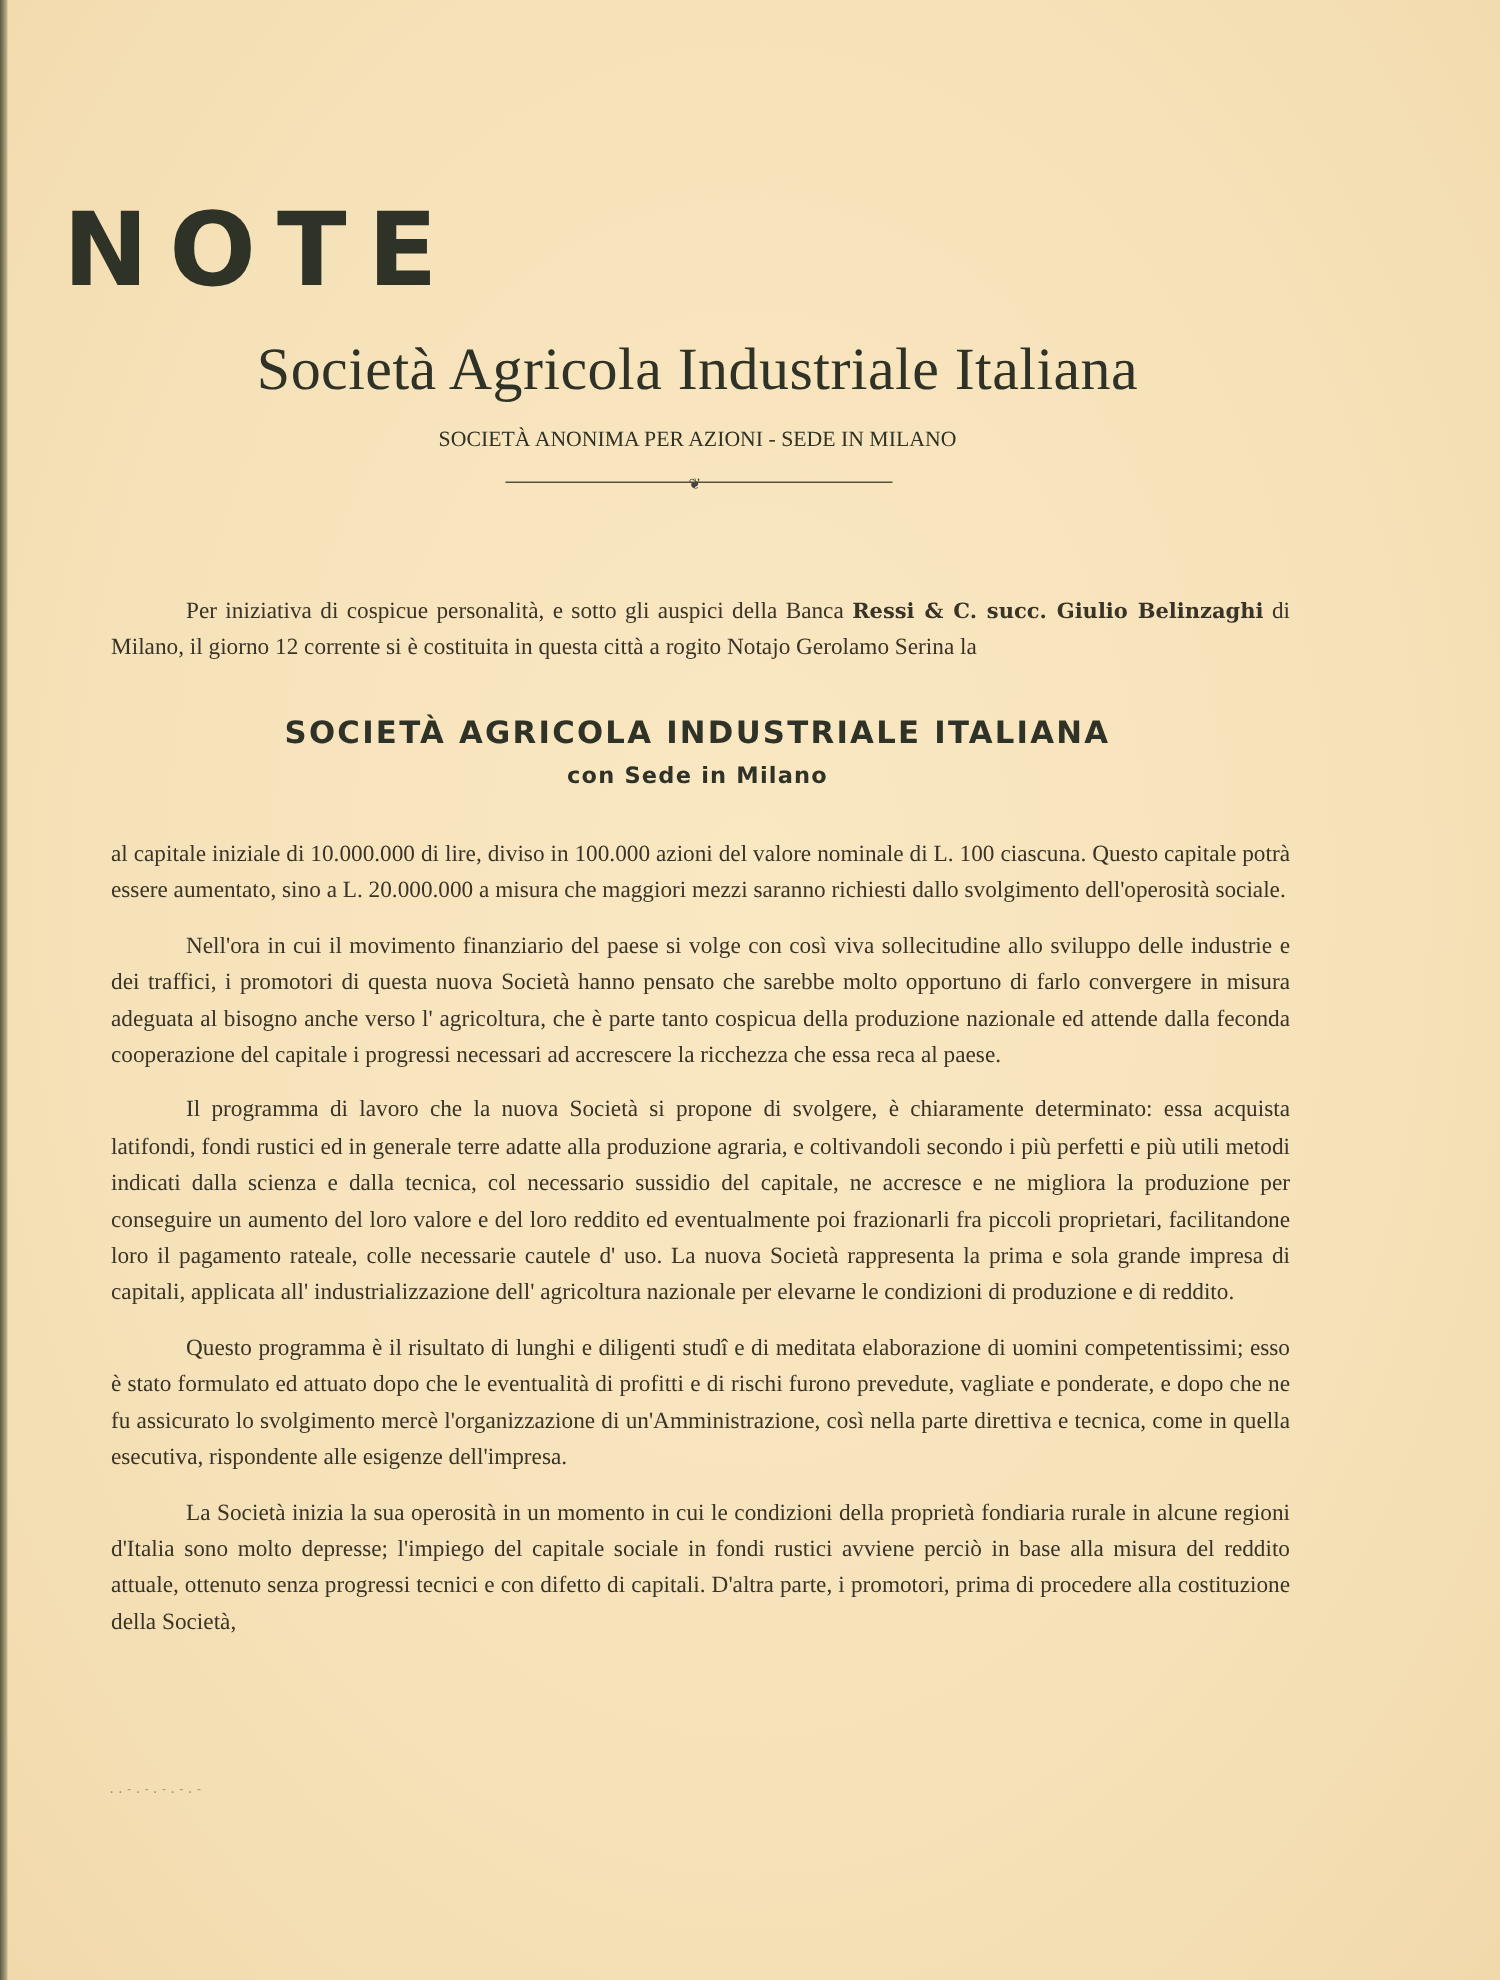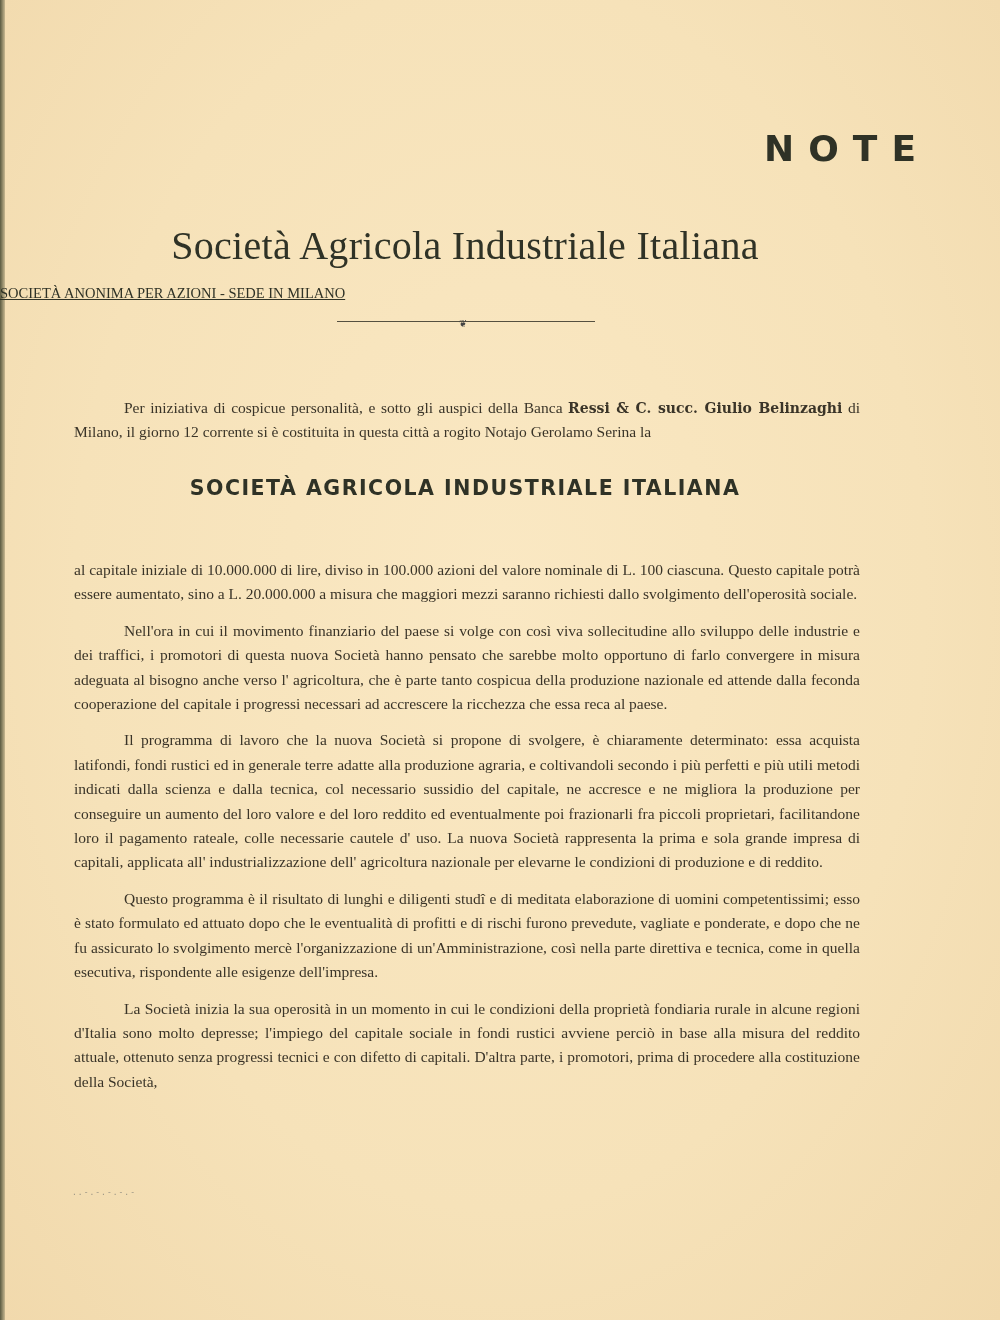--- a/index.html
+++ b/index.html
@@ -11,37 +11,37 @@
     }
     .page {
       position: absolute; left: 0; top: 0; width: 1000px; height: 1320px;
       background: radial-gradient(ellipse at 50% 45%, #fae8c3 0%, #f6e2b9 60%, #f1d9ac 100%);
     }
     .edge-left {
       position: absolute; left: 0; top: 0; width: 5px; height: 1320px;
       background: linear-gradient(90deg, #5a5a40, #c8b890);
     }
     .note-title {
-      position: absolute; top: 128px; left: 0; width: 930px; text-align: right;
+      position: absolute; top: 128px; left: 0; width: 930px; text-align: left;
       font-family: "DejaVu Sans", sans-serif; font-weight: bold;
-      font-size: 36px; letter-spacing: 14px; color: #2f3226;
+      font-size: 68px; letter-spacing: 14px; color: #2f3226; padding-left: 42px;
     }
     .sulla {
       position: absolute; top: 194px; left: 0; width: 930px; text-align: center;
       font-family: "DejaVu Sans", sans-serif; font-weight: bold;
       font-size: 11px; letter-spacing: 2px; color: #2f3226;
     }
     .company-title {
       position: absolute; top: 222px; left: 0; width: 930px; text-align: center;
       font-family: "Liberation Serif", serif; font-size: 40px; color: #2f3226;
       letter-spacing: 0.3px;
     }
     .company-sub {
-      position: absolute; top: 285px; left: 0; width: 930px; 
-      font-family: "Liberation Serif", serif; font-size: 14.5px; color: #2f3226; text-decoration: underline;
+      position: absolute; top: 285px; left: 0; width: 930px; text-align: center;
+      font-family: "Liberation Serif", serif; font-size: 14.5px; color: #2f3226;
     }
     .divider {
       position: absolute; top: 321px; left: 337px; width: 258px; height: 1px; background: #555040;
     }
     .ornament {
       position: absolute; top: 318px; left: 459px; font-size: 10px; color: #444;
       font-family: "DejaVu Sans", sans-serif;
     }
     .body-text {
       position: absolute; left: 62px; width: 810px;
@@ -78,20 +78,21 @@
   <div class="divider"></div>
   <div class="ornament">❦</div>
 
   <div class="body-text" style="top:384px;">
     <p>
       <span>Per iniziativa di cospicue personalità, e sotto gli auspici della Banca </span><span class="bold">Ressi &amp; C. succ. Giulio Belinzaghi</span><span> di Milano, il giorno 12 corrente si è costituita in questa città a rogito Notajo Gerolamo Serina la</span>
     </p>
   </div>
 
   <div class="big-heading">SOCIETÀ AGRICOLA INDUSTRIALE ITALIANA</div>
+  <div class="big-sub">con Sede in Milano</div>
 
   <div class="body-text" style="top:546px;">
     <p class="noindent">al capitale iniziale di 10.000.000 di lire, diviso in 100.000 azioni del valore nominale di L. 100 ciascuna. Questo capitale potrà essere aumentato, sino a L. 20.000.000 a misura che maggiori mezzi saranno richiesti dallo svolgimento dell'operosità sociale.</p>
     <p>Nell'ora in cui il movimento finanziario del paese si volge con così viva sollecitudine allo sviluppo delle industrie e dei traffici, i promotori di questa nuova Società hanno pensato che sarebbe molto opportuno di farlo convergere in misura adeguata al bisogno anche verso l' agricoltura, che è parte tanto cospicua della produzione nazionale ed attende dalla feconda cooperazione del capitale i progressi necessari ad accrescere la ricchezza che essa reca al paese.</p>
     <p>Il programma di lavoro che la nuova Società si propone di svolgere, è chiaramente determinato: essa acquista latifondi, fondi rustici ed in generale terre adatte alla produzione agraria, e coltivandoli secondo i più perfetti e più utili metodi indicati dalla scienza e dalla tecnica, col necessario sussidio del capitale, ne accresce e ne migliora la produzione per conseguire un aumento del loro valore e del loro reddito ed eventualmente poi frazionarli fra piccoli proprietari, facilitandone loro il pagamento rateale, colle necessarie cautele d' uso. La nuova Società rappresenta la prima e sola grande impresa di capitali, applicata all' industrializzazione dell' agricoltura nazionale per elevarne le condizioni di produzione e di reddito.</p>
     <p>Questo programma è il risultato di lunghi e diligenti studî e di meditata elaborazione di uomini competentissimi; esso è stato formulato ed attuato dopo che le eventualità di profitti e di rischi furono prevedute, vagliate e ponderate, e dopo che ne fu assicurato lo svolgimento mercè l'organizzazione di un'Amministrazione, così nella parte direttiva e tecnica, come in quella esecutiva, rispondente alle esigenze dell'impresa.</p>
     <p>La Società inizia la sua operosità in un momento in cui le condizioni della proprietà fondiaria rurale in alcune regioni d'Italia sono molto depresse; l'impiego del capitale sociale in fondi rustici avviene perciò in base alla misura del reddito attuale, ottenuto senza progressi tecnici e con difetto di capitali. D'altra parte, i promotori, prima di procedere alla costituzione della Società,</p>
   </div>
 
   <div class="tiny-mark">..-.-.-.-.-</div>

